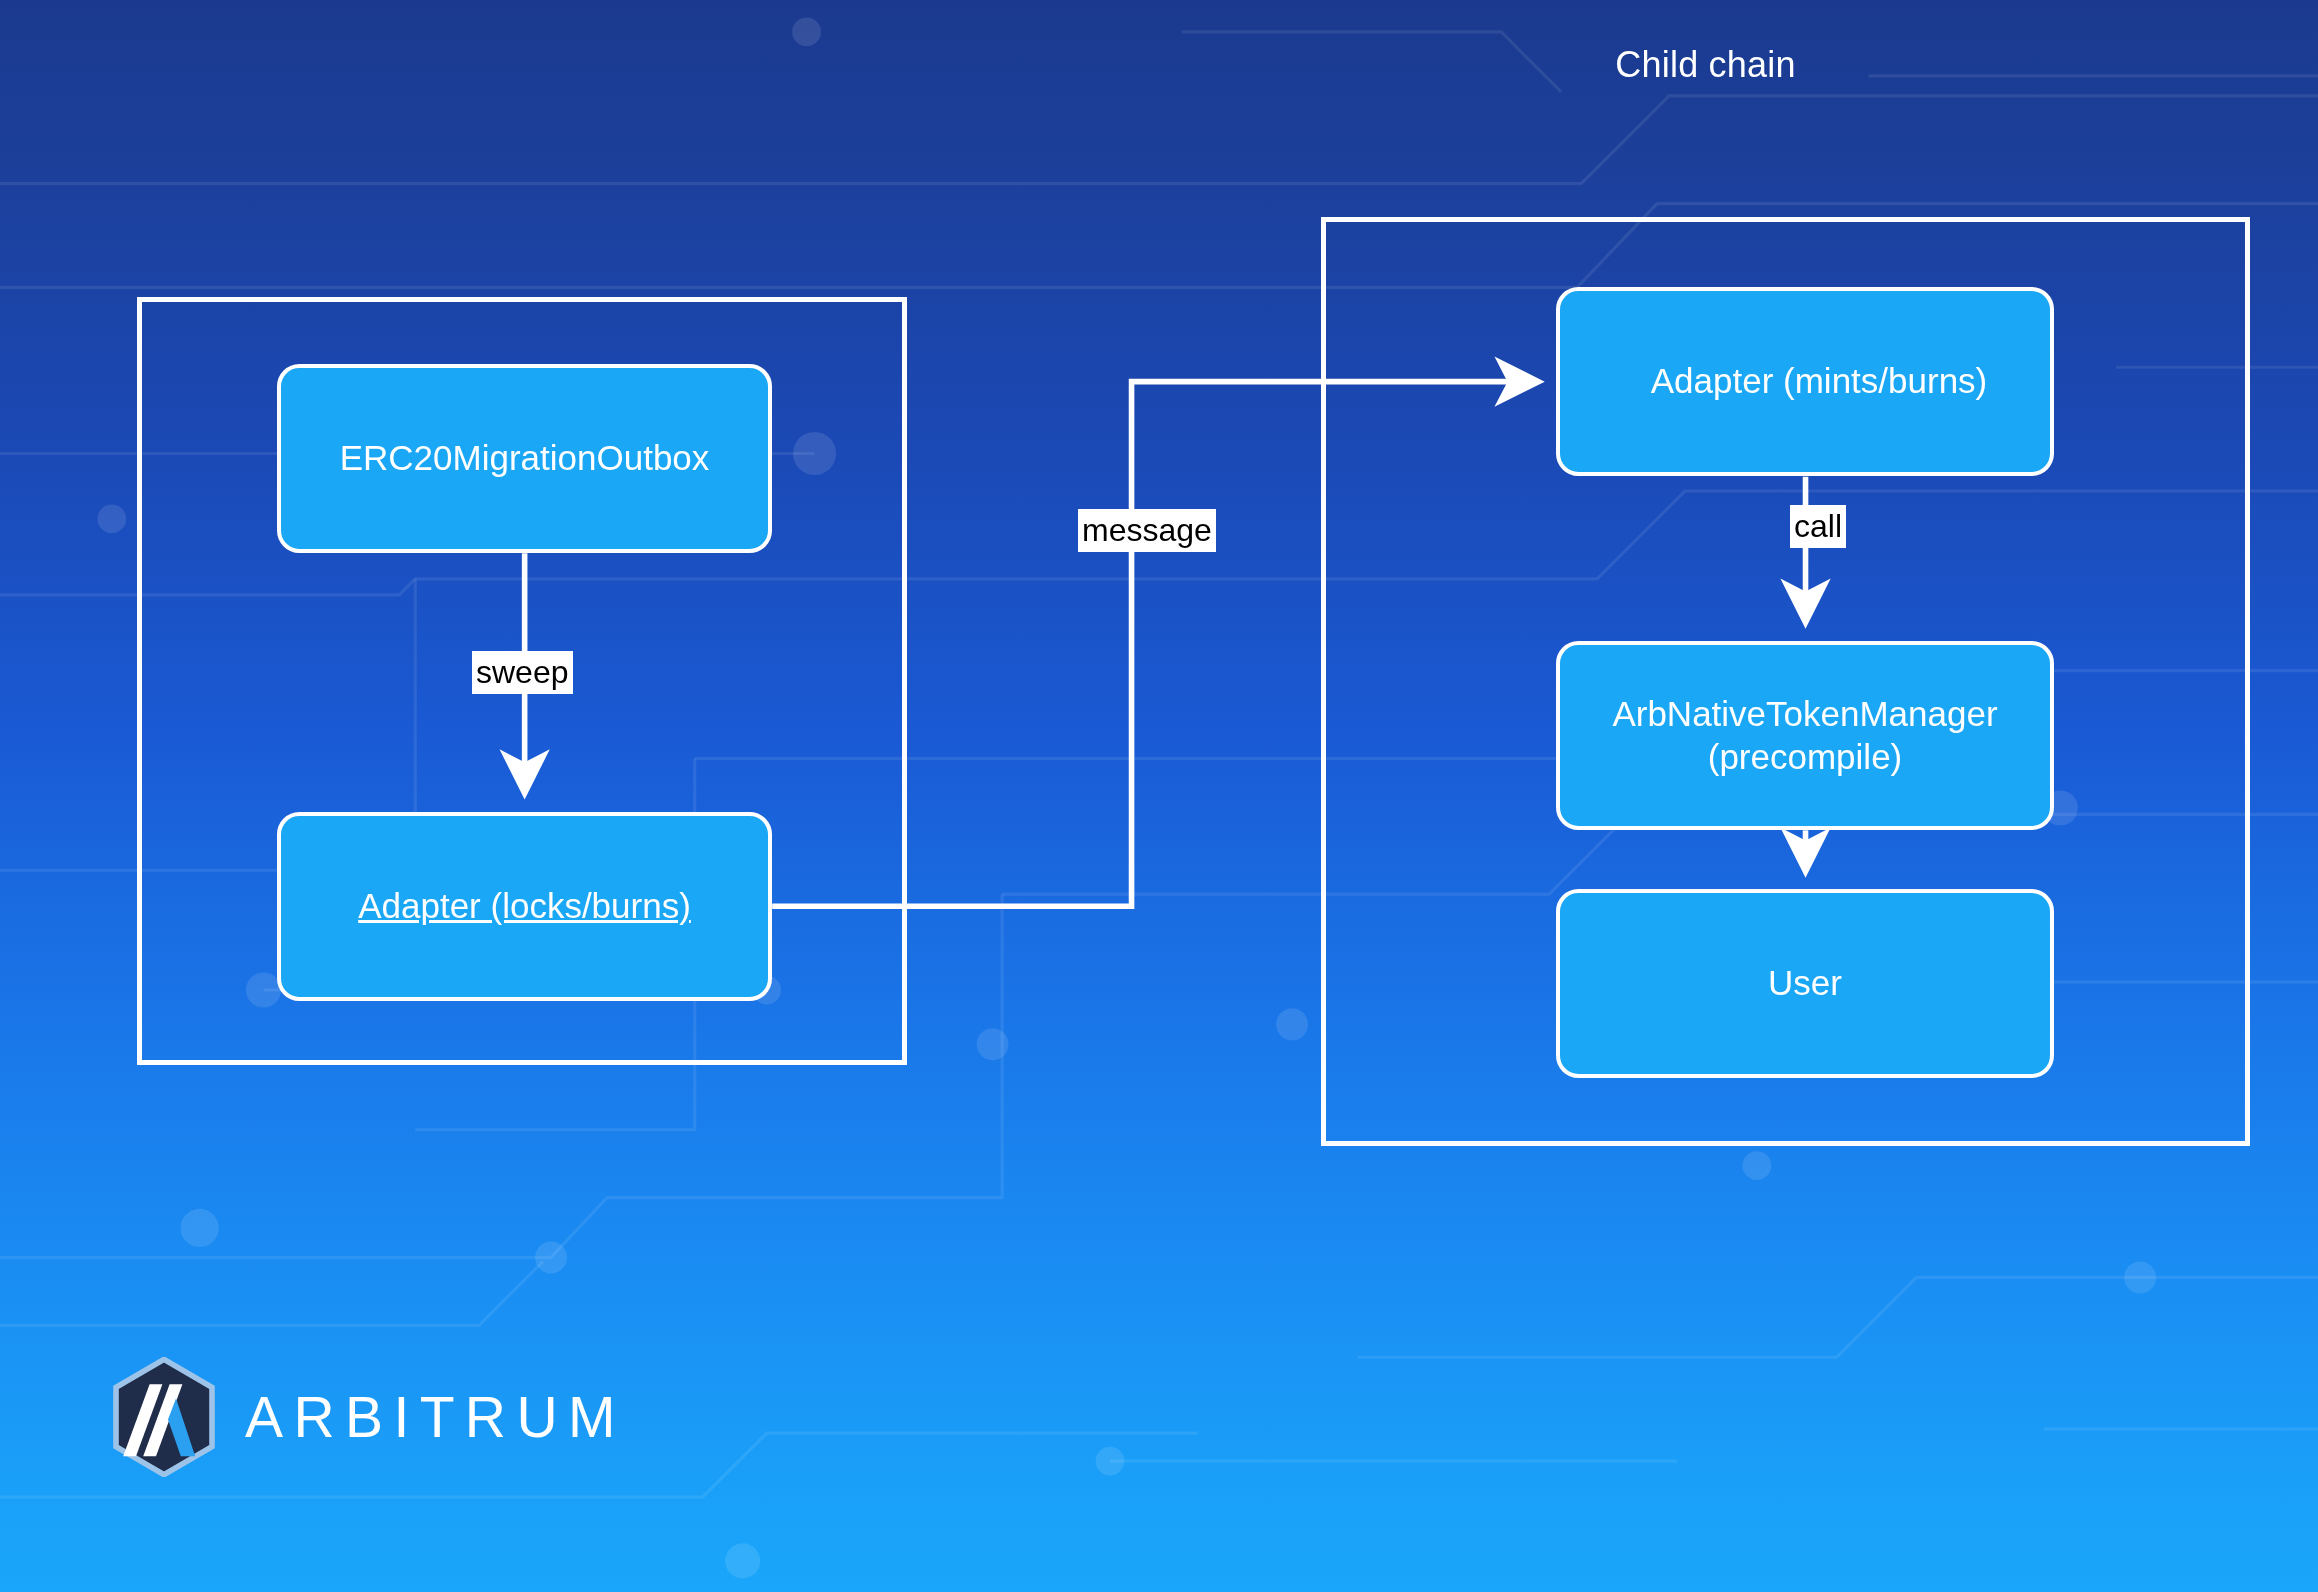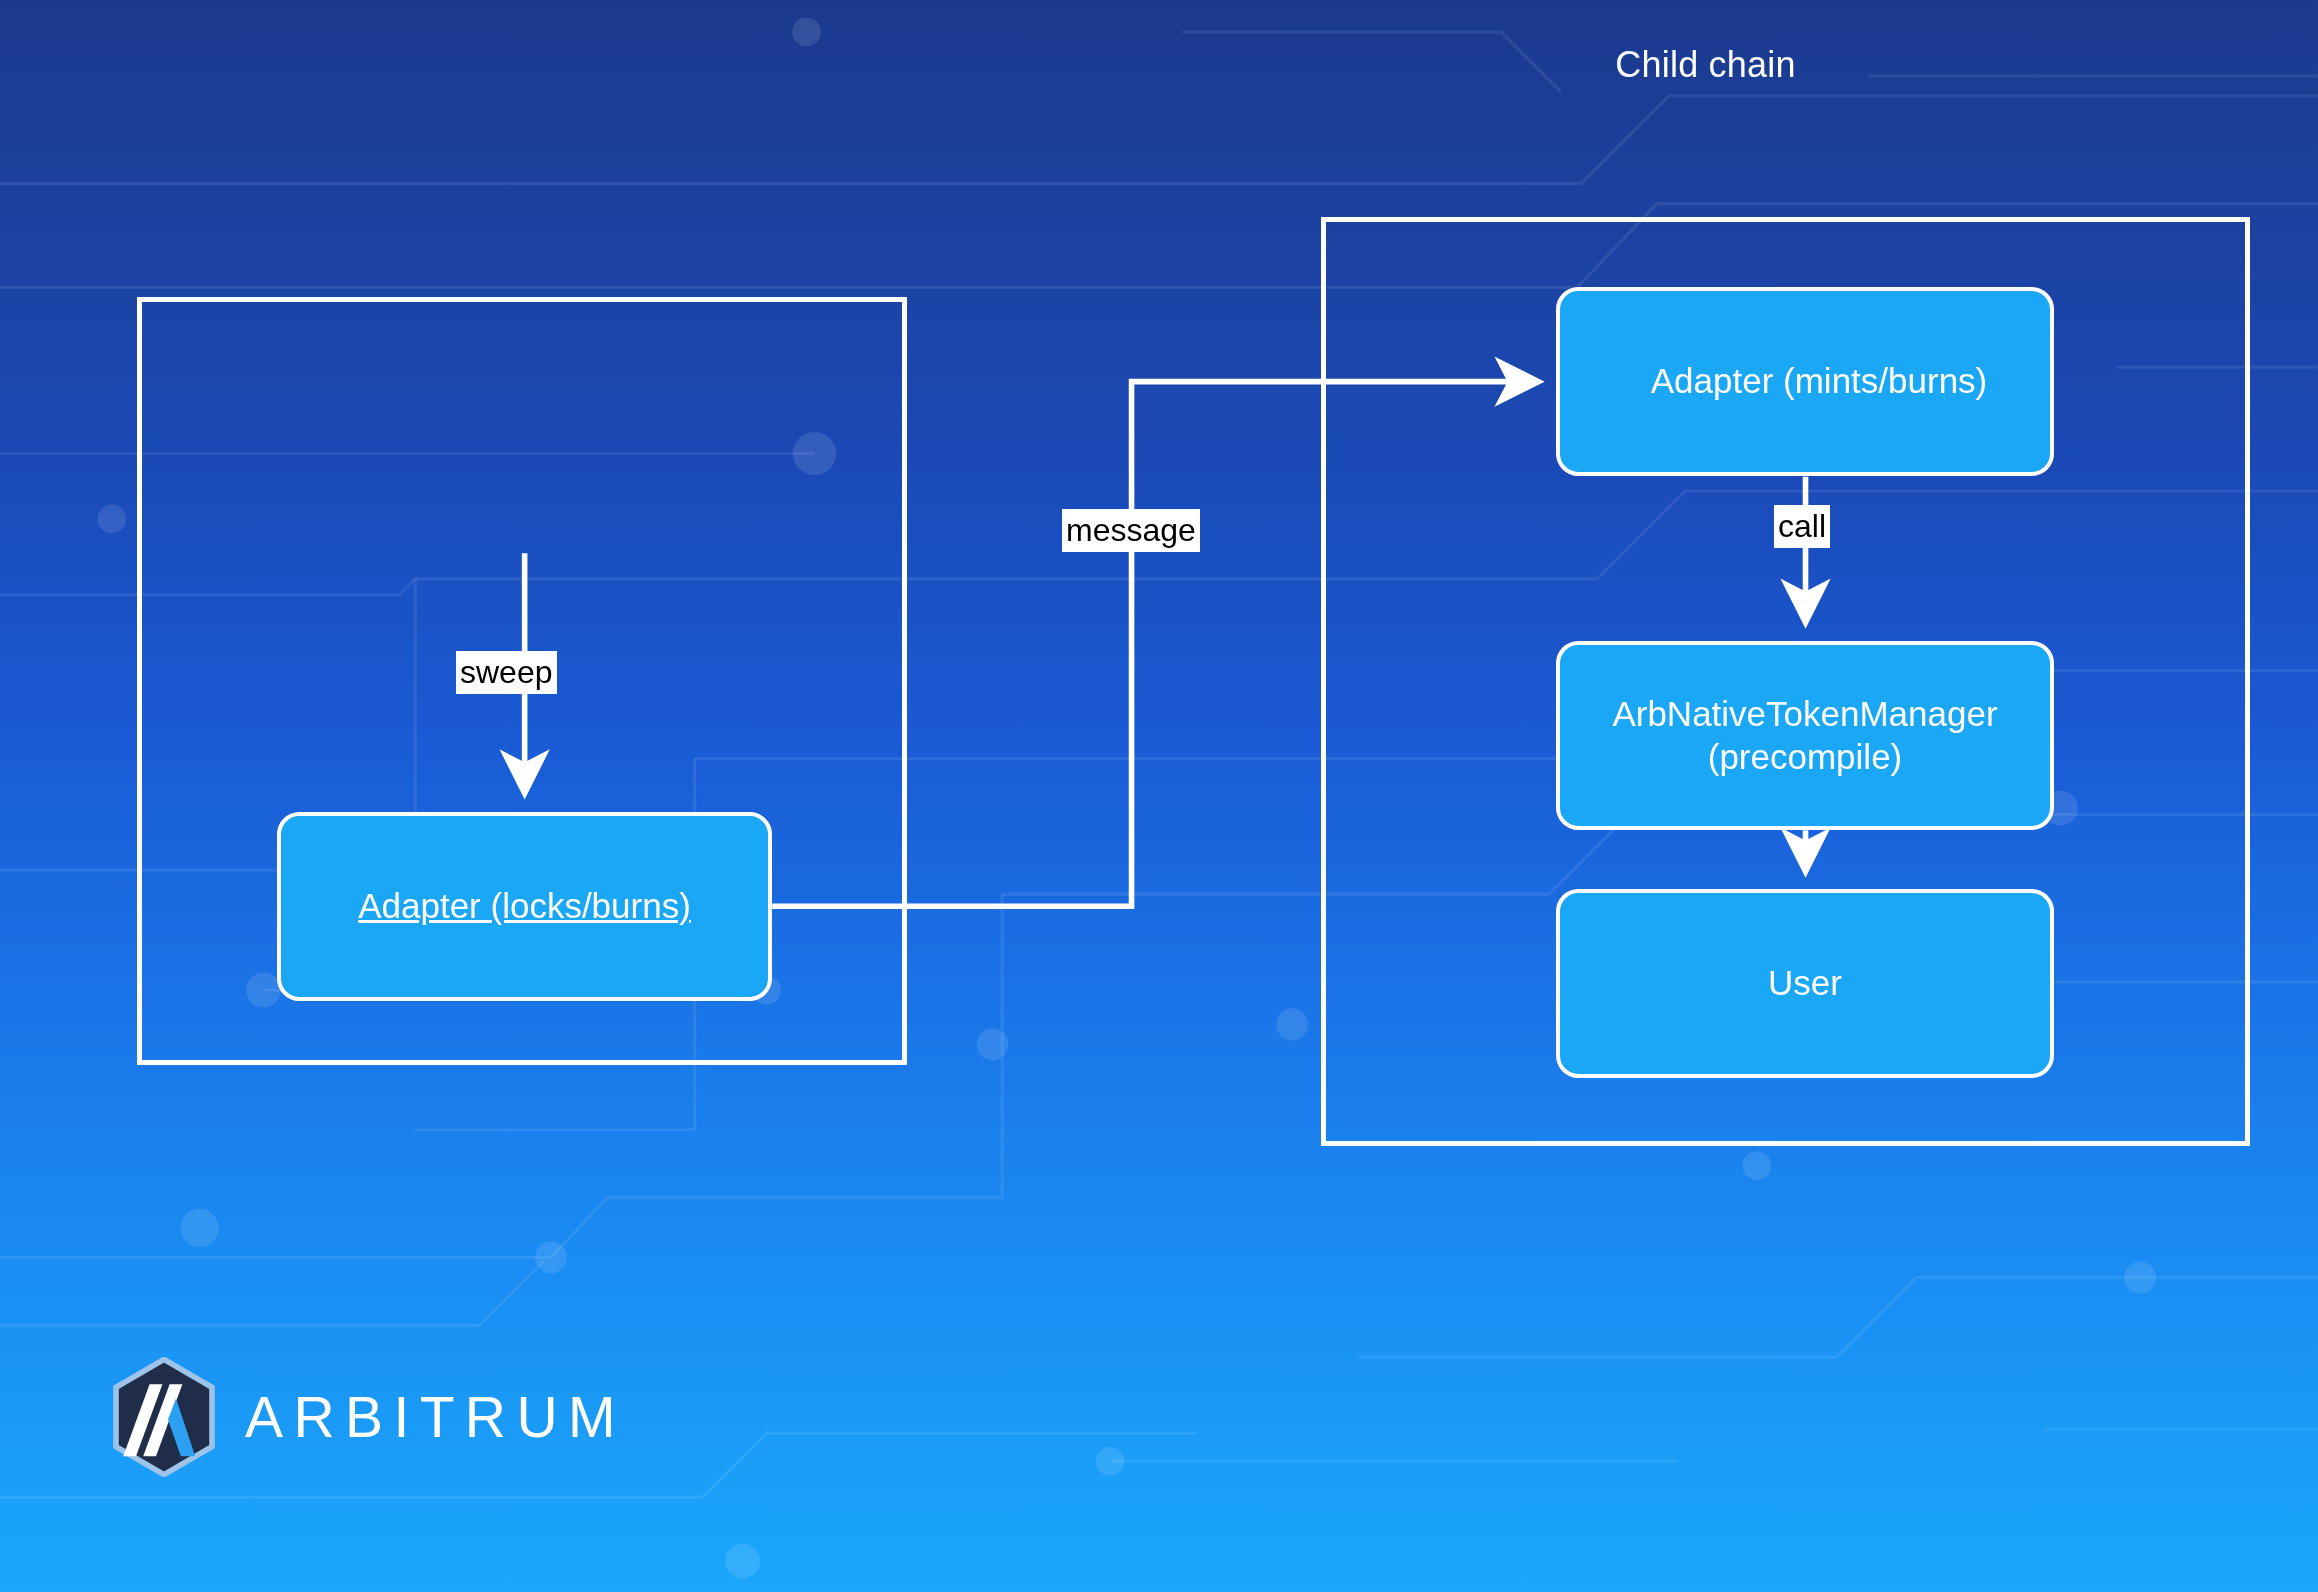--- a/index.html
+++ b/index.html
@@ -75,20 +75,21 @@
 
   
   .edge-label {
     position: absolute;
     background: #ffffff;
     color: #000000;
     font-size: 32px;
     line-height: 1.0;
     padding: 4.8px 4px 6.4px 4px;
     white-space: nowrap;
+    margin-left: 16px;
   }
 
   
   #logo {
     position: absolute;
     left: 112px;
     top: 1357px;
     display: flex;
     align-items: center;
     gap: 29px;
@@ -160,20 +161,21 @@
 
     <path d="M657 693 V992" stroke="#ffffff" stroke-width="7" fill="none" marker-end="url(#arrowhead)"></path>
 
     <path d="M967 1135 H1417 V478 H1925" stroke="#ffffff" stroke-width="7" fill="none" marker-end="url(#arrowhead)"></path>
 
     <path d="M2261 597 V778" stroke="#ffffff" stroke-width="7" fill="none" marker-end="url(#arrowhead)"></path>
 
     <path d="M2261 1040 V1090" stroke="#ffffff" stroke-width="7" fill="none" marker-end="url(#arrowhead)"></path>
   </svg>
 
+  <div class="node" style="left:277px; top:364px; width:495px; height:189px;">ERC20MigrationOutbox</div>
 
   <div class="node" style="left:277px; top:812px; width:495px; height:189px;text-decoration:underline;">Adapter (locks/burns)</div>
 
   <div class="node" style="left:1556px; top:287px; width:498px; height:189px;padding-left:28px;">Adapter (mints/burns)</div>
 
   <div class="node wrap" style="left:1556px; top:641px; width:498px; height:189px; white-space:pre-line; overflow:visible;">ArbNativeTokenManager
 (precompile)</div>
 
   <div class="node" style="left:1556px; top:889px; width:498px; height:189px;">User</div>
 

